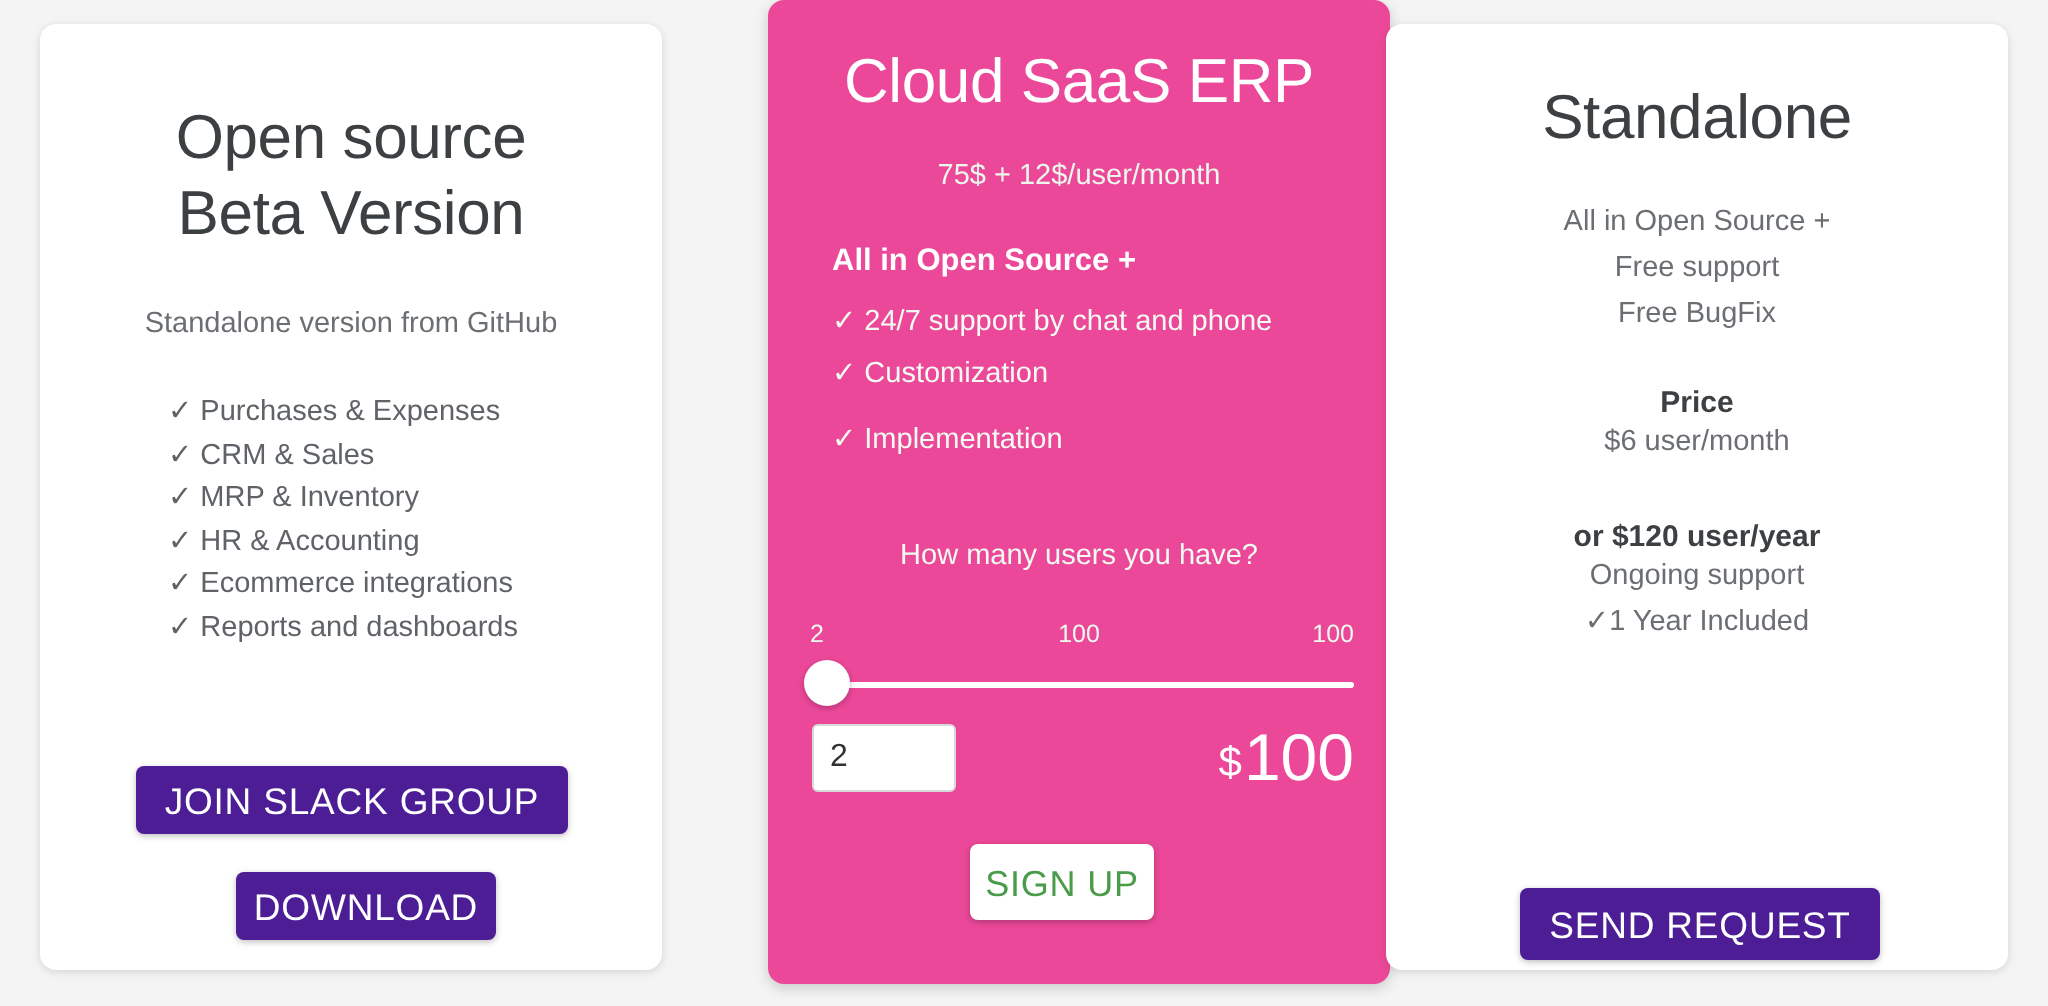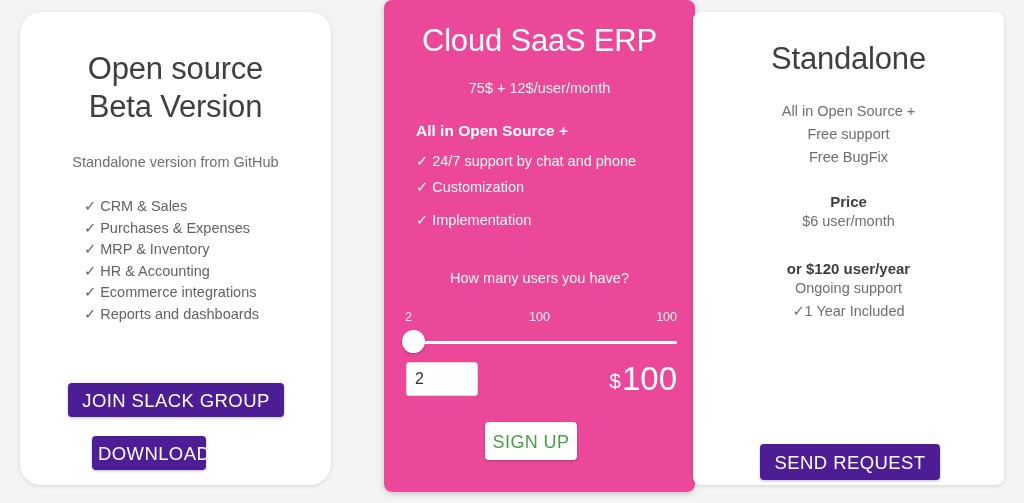--- a/index.html
+++ b/index.html
@@ -30,21 +30,21 @@
 
   .card-white {
     background: #ffffff;
     box-shadow: 0 1px 4px rgba(0,0,0,0.13);
     top: 12px;
     height: 473px;
     width: 311px;
     padding: 0 18px;
   }
 
-  .card-left  { left: 20px; border-radius: 21px; }
+  .card-left  { left: 20px; }
   .card-right { left: 693px; }
 
   .card-featured {
     background: #ec4899;
     box-shadow: 0 2px 7px rgba(0,0,0,0.18);
     left: 356px;
     top: 0px;
     width: 311px;
     height: 492px;
     padding: 0 18px;
@@ -171,23 +171,23 @@
   .btn-slack {
     position: absolute;
     left: 48px;
     top: 343px;
     width: 216px;
     height: 34px;
     line-height: 34px;
   }
   .btn-download {
     position: absolute;
-    left: 72px;
+    left: 98px;
     top: 396px;
-    width: 114px;
+    width: 130px;
     height: 34px;
     line-height: 34px;
   }
   .btn-signup {
     position: absolute;
     left: 101px;
     top: 422px;
     width: 92px;
     height: 38px;
     line-height: 38px;
@@ -299,22 +299,22 @@
 
   <div class="card card-white card-left">
     <h2 class="card-title">
       <span>Open source</span><br>
       <span>Beta Version</span>
     </h2>
 
     <p class="subtitle">Standalone version from GitHub</p>
 
     <ul class="feature-list">
+      <li><span class="check">✓</span><span>Purchases &amp; Expenses</span></li>
       <li><span class="check">✓</span><span>CRM &amp; Sales</span></li>
-      <li><span class="check">✓</span><span>Purchases &amp; Expenses</span></li>
       <li><span class="check">✓</span><span>MRP &amp; Inventory</span></li>
       <li><span class="check">✓</span><span>HR &amp; Accounting</span></li>
       <li><span class="check">✓</span><span>Ecommerce integrations</span></li>
       <li><span class="check">✓</span><span>Reports and dashboards</span></li>
     </ul>
 
     <button class="btn btn-green btn-slack">JOIN SLACK GROUP</button>
     <button class="btn btn-green btn-download">DOWNLOAD</button>
   </div>
 

